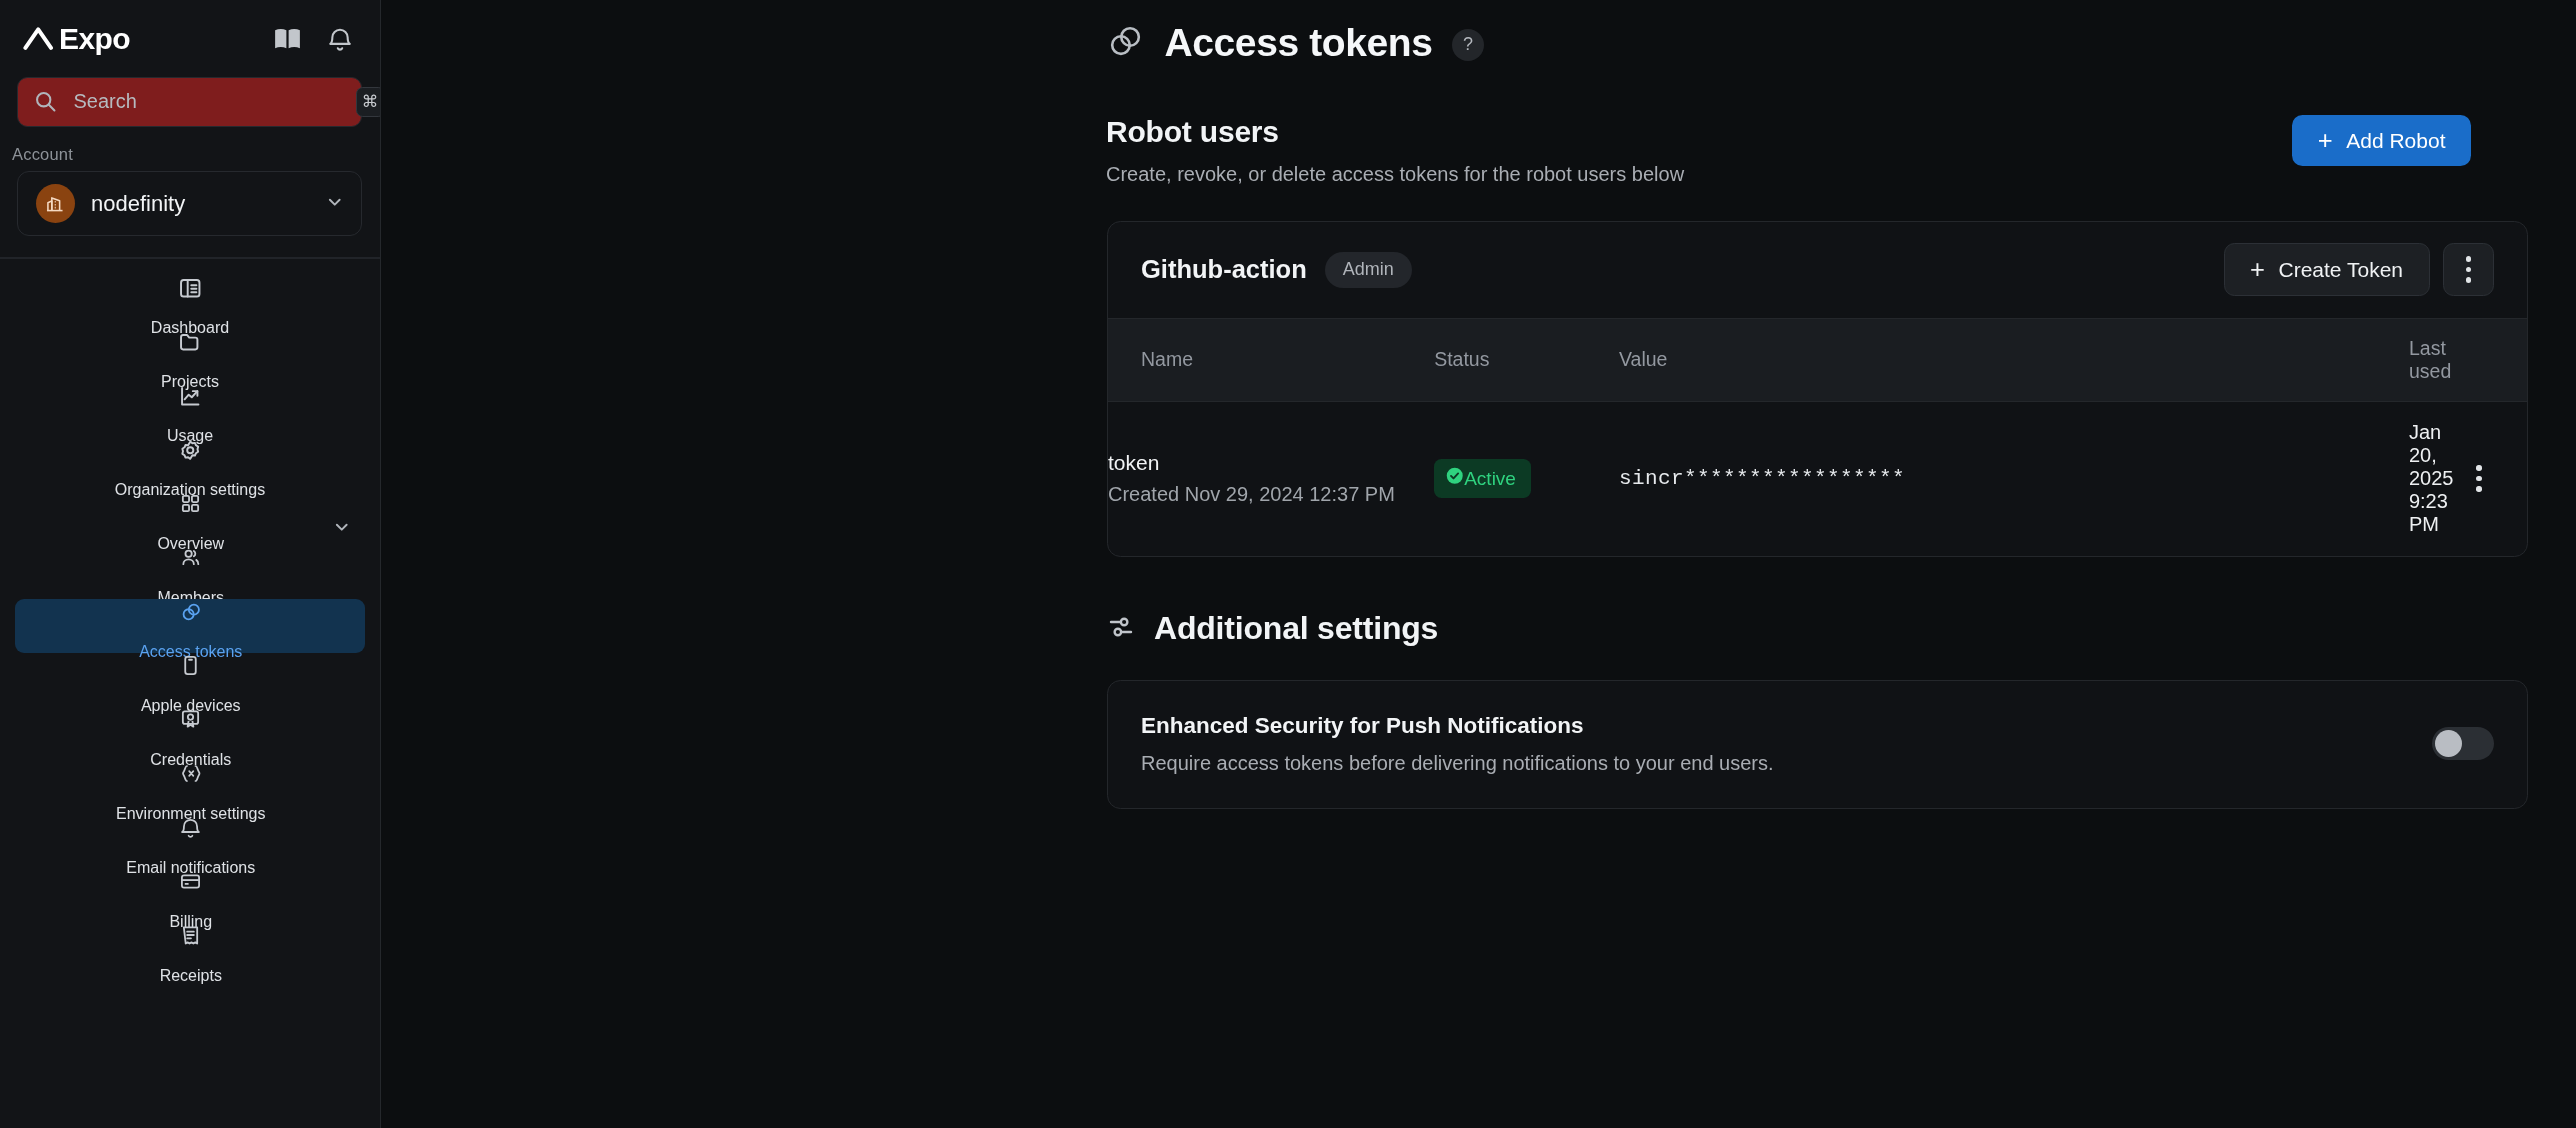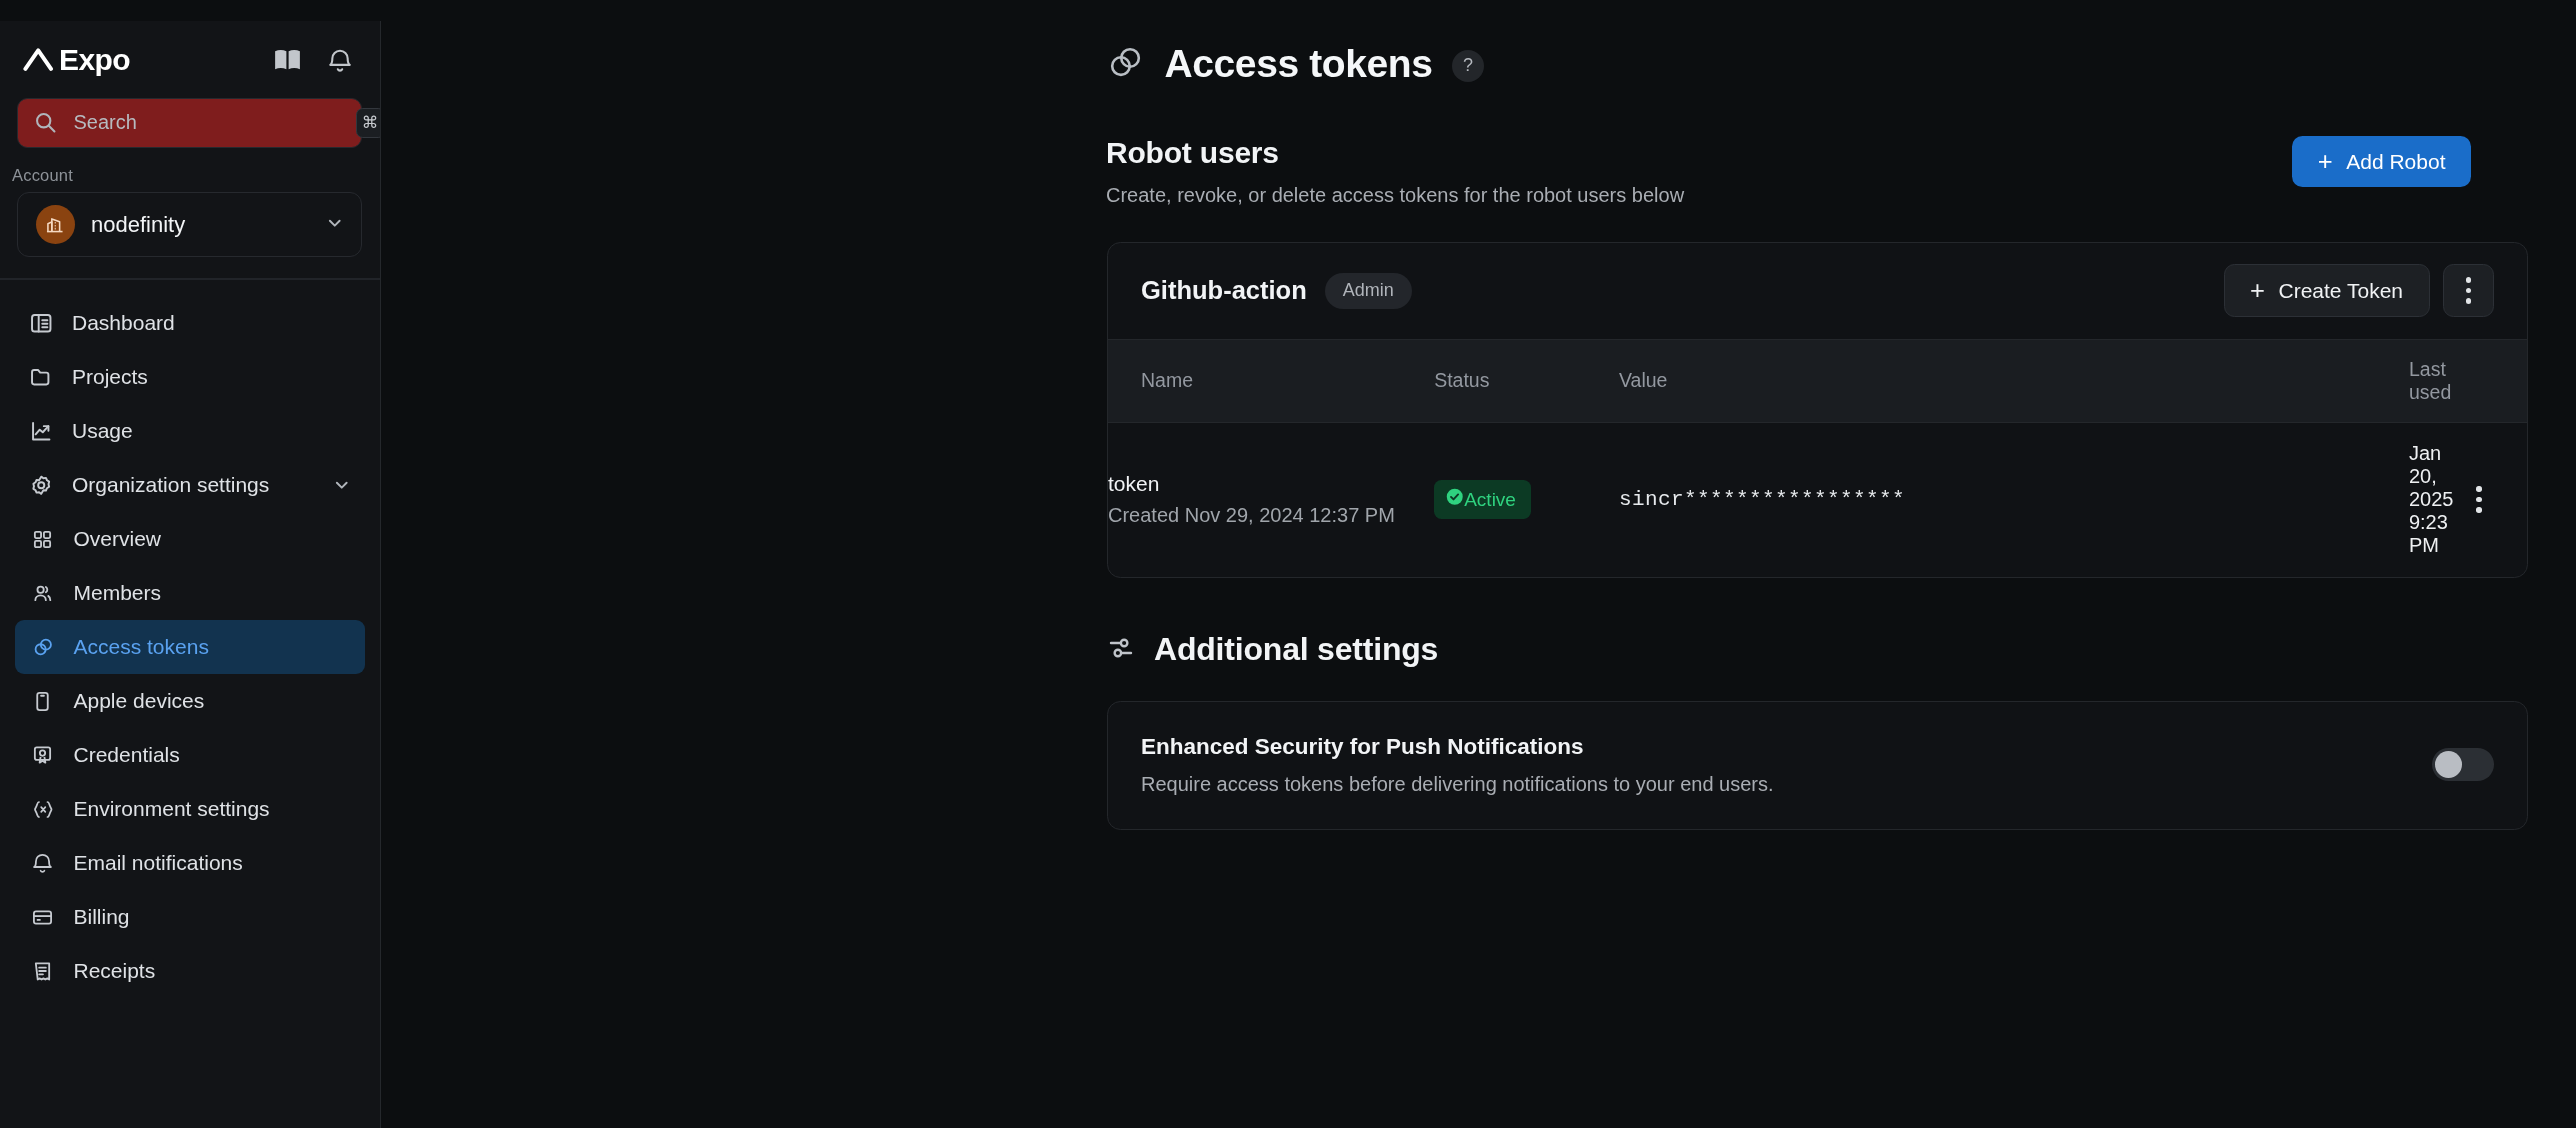--- a/index.html
+++ b/index.html
@@ -3,21 +3,21 @@
 <meta charset="utf-8">
 <title>Expo — Access tokens</title>
 <style>
   * { box-sizing: border-box; margin: 0; padding: 0; }
   html, body {
     width: 2576px; height: 1128px;
     background: #0c0e10;
     font-family: "Liberation Sans", sans-serif;
     overflow: hidden;
   }
-  .app { display: flex; width: 2576px; height: 791px; margin-top: 21px; }
+  .app { display: flex; width: 2576px; height: 791px; }
 
   
   .sidebar {
     width: 381px; height: 1128px;
     background: #121417;
     border-right: 1.5px solid #25282c;
     flex: 0 0 381px;
     position: relative;
     overflow: hidden;
   }
@@ -68,21 +68,21 @@
     flex: 0 0 39px;
   }
   .account-name { flex: 1 1 auto; font-size: 22px; color: #f2f4f6; }
 
   .nav-divider { height: 1.5px; background: #212429; margin: 21px 0 0 0; }
 
   .nav { padding: 16.5px 15px 0 15px; }
   .nav-item {
     display: flex; align-items: center; gap: 18px;
     height: 54px; padding: 0 13.5px; border-radius: 9px;
-    color: #dfe2e6; font-size: 21px; cursor: pointer; position: relative;
+    color: #dfe2e6; font-size: 16px; cursor: pointer; position: relative; flex-direction: column;
   }
   .nav-item .nv-ico { width: 25.5px; height: 25.5px; flex: 0 0 25.5px; display:flex; align-items:center; justify-content:center; }
   .nav-item.active { background: #12334f; color: #5aa2f0; }
   .nav-item .chev { margin-left: auto; display:flex; }
   .nav-item.sub { padding-left: 15px; }
 
   
   .main {
     flex: 1 1 auto; height: 1128px; background: #0c0e10;
     overflow: hidden; position: relative;

